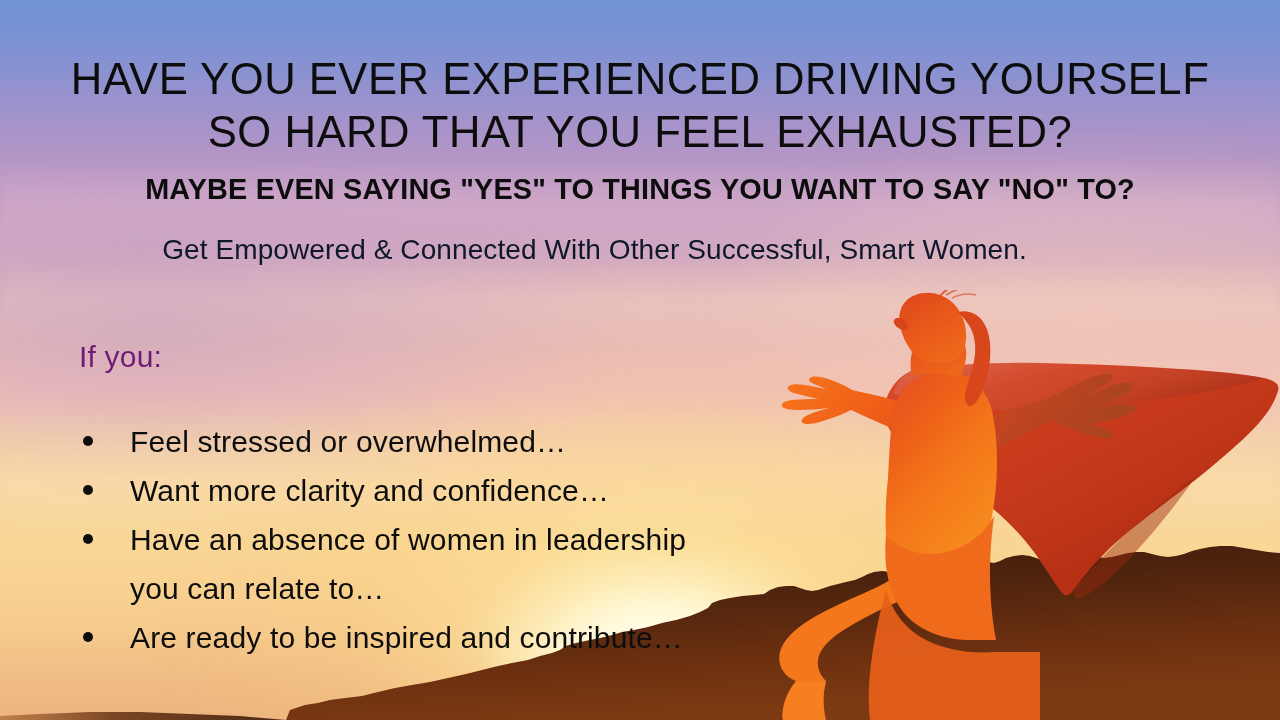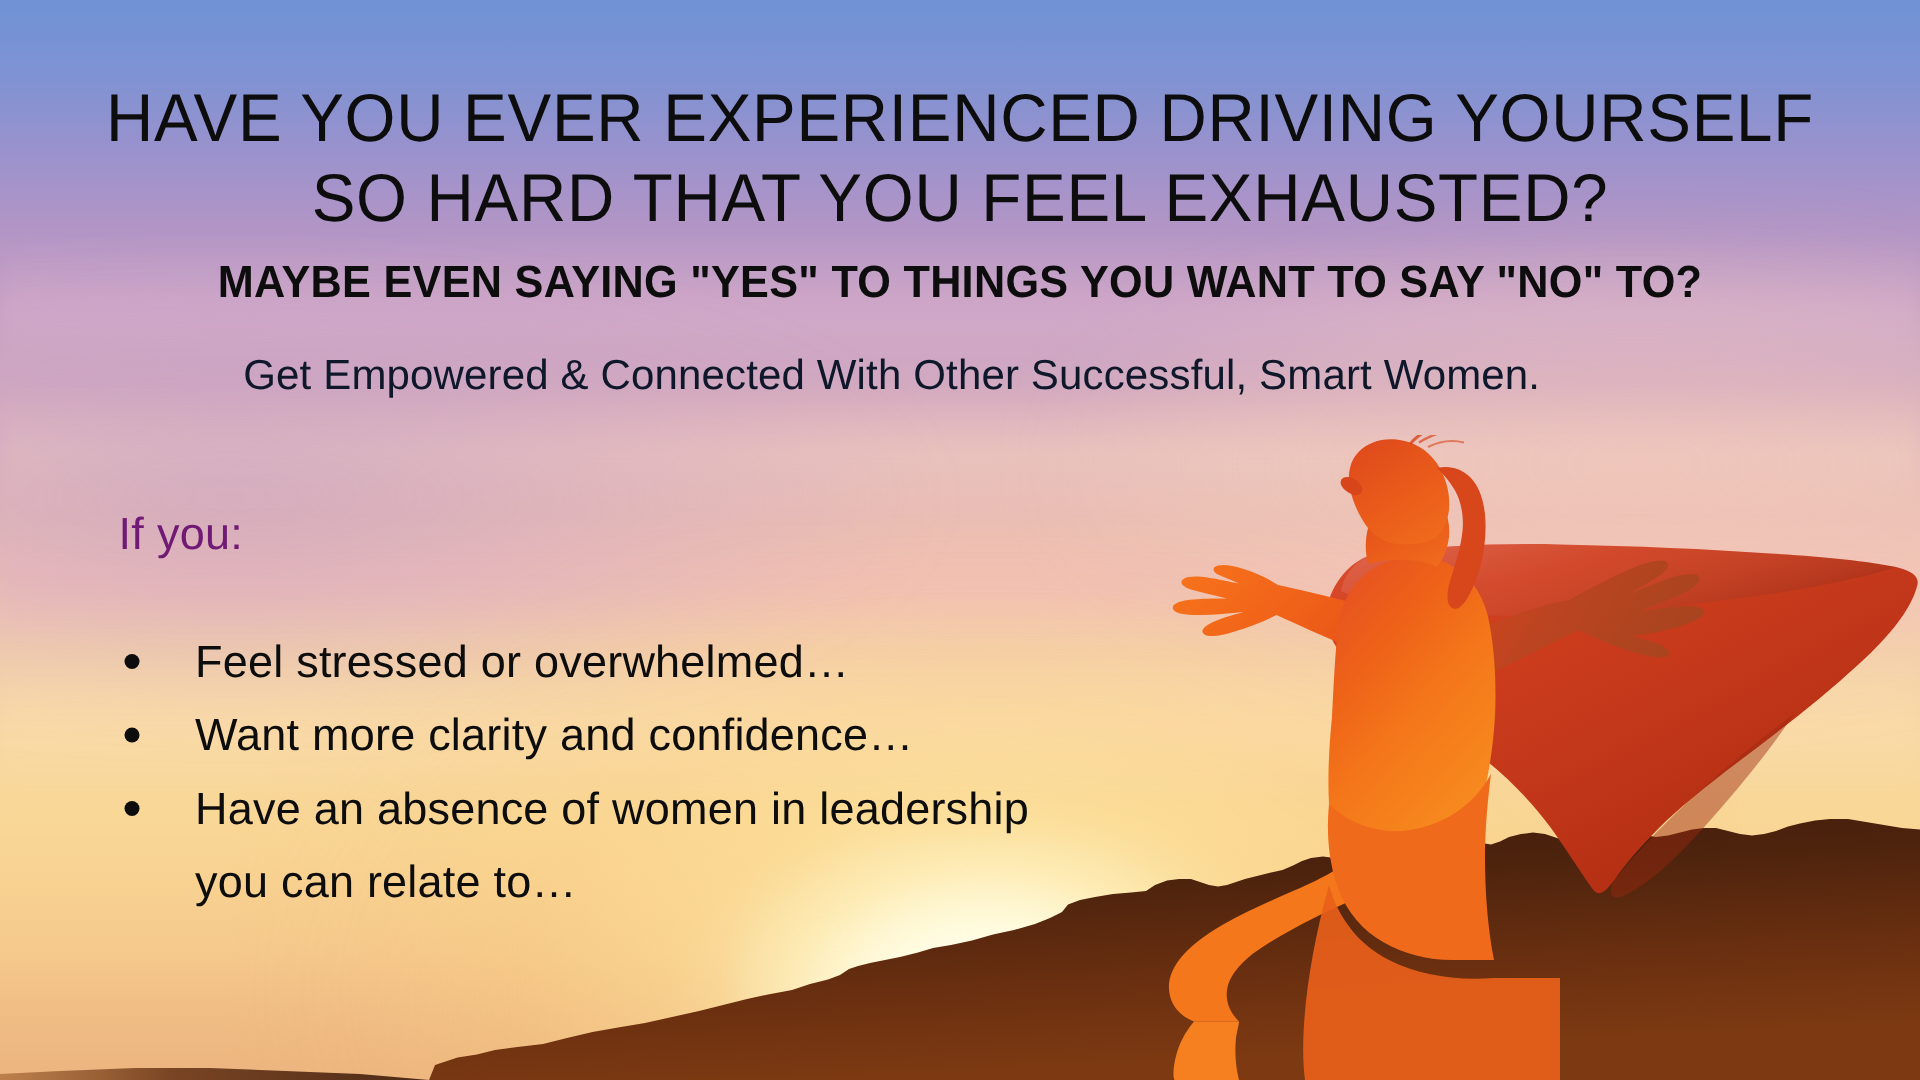--- a/index.html
+++ b/index.html
@@ -522,16 +522,20 @@
       </li>
       <li>
         <span class="dot"></span>
         <span>Want more clarity and confidence…</span>
       </li>
       <li>
         <span class="dot"></span>
         <span>Have an absence of women in leadership</span>
         <span class="bl-cont">you can relate to…</span>
       </li>
+      <li>
+        <span class="dot"></span>
+        <span>Are ready to be inspired and contribute…</span>
+      </li>
     </ul>
 
   </div>
 </div>
 
 </body></html>

